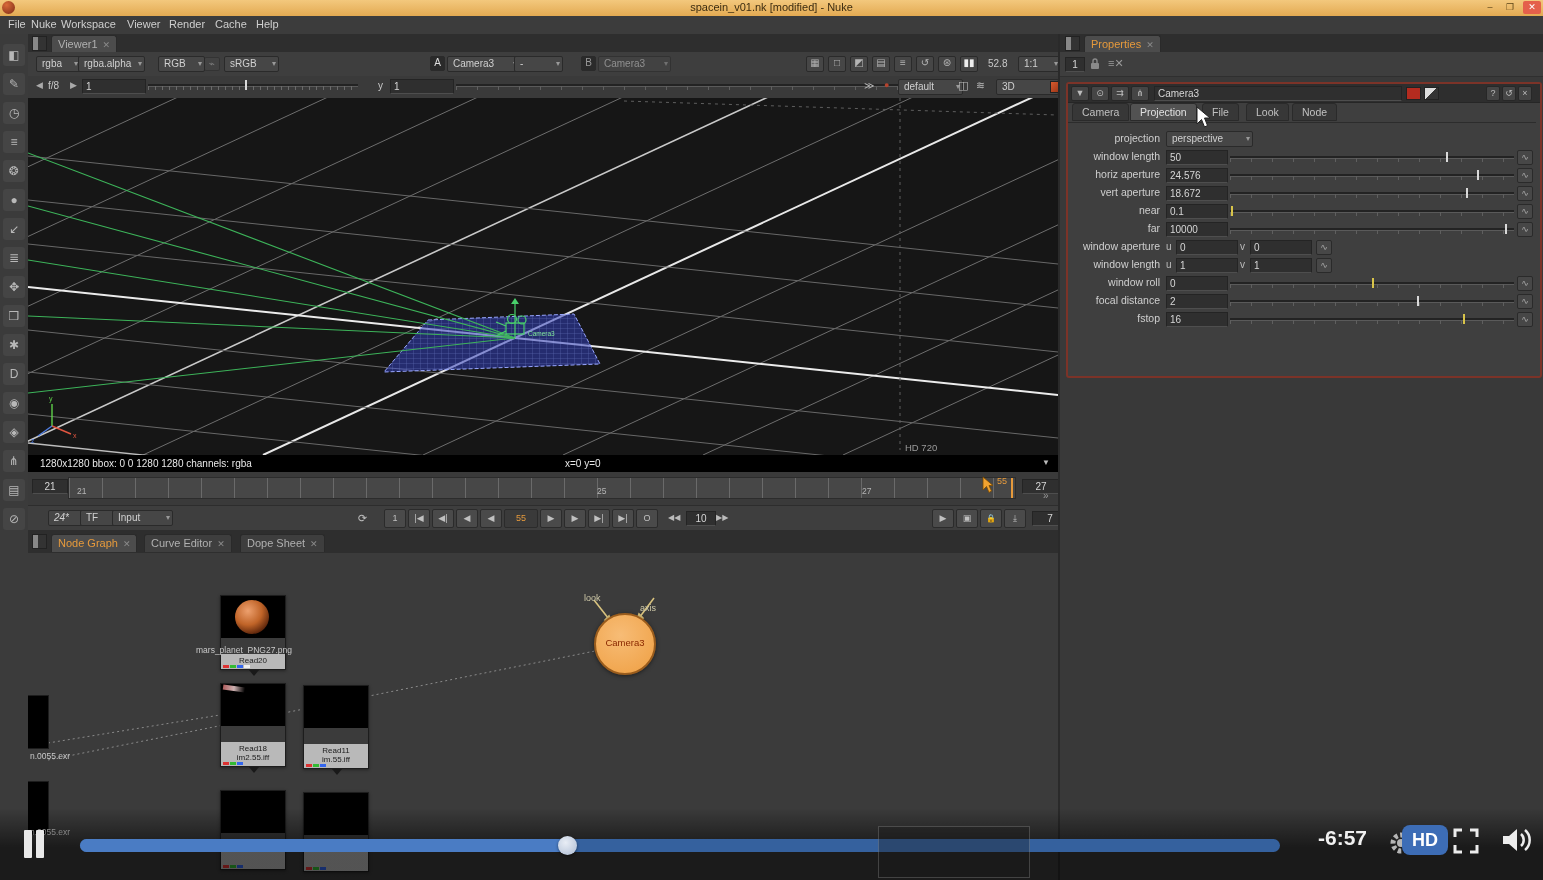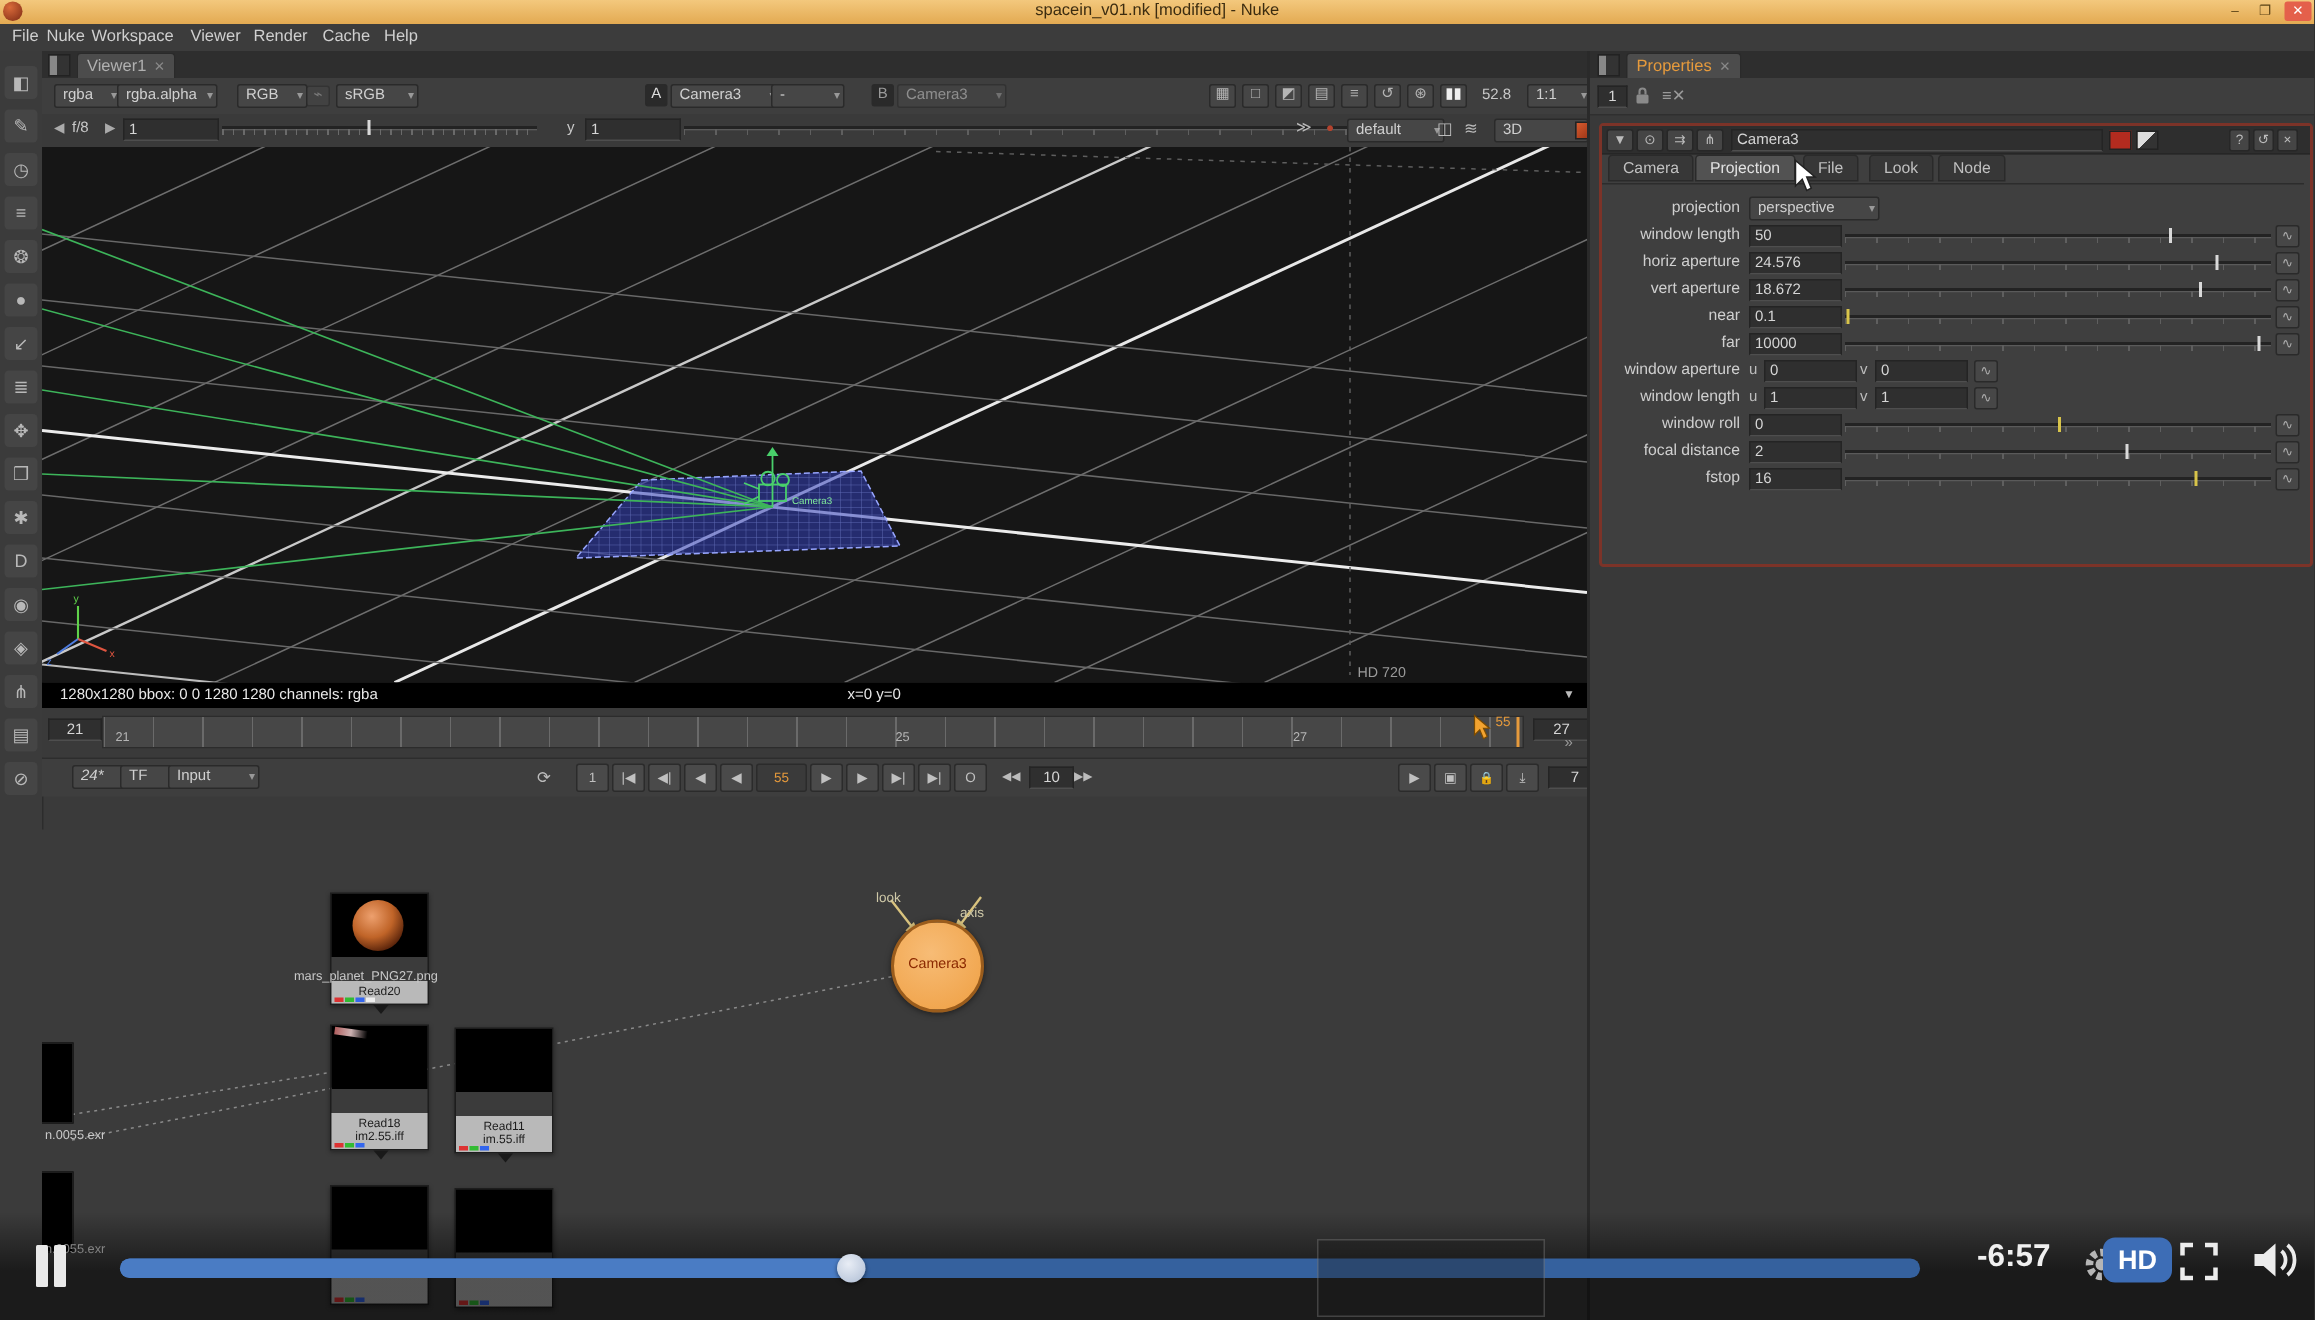--- a/index.html
+++ b/index.html
@@ -301,20 +301,32 @@
     <span class="abs" style="left:640px;top:7px;color:#bbb;font-size:8px;">◀◀</span>
     <div class="abs fld" style="left:658px;top:5px;width:22px;text-align:center;">10</div>
     <span class="abs" style="left:688px;top:7px;color:#bbb;font-size:8px;">▶▶</span>
     <div class="abs tbtn" style="left:904px;">▶</div>
     <div class="abs tbtn" style="left:928px;">▣</div>
     <div class="abs tbtn" style="left:952px;font-size:8px;">🔒</div>
     <div class="abs tbtn" style="left:976px;">⤓</div>
     <div class="abs fld" style="left:1004px;top:5px;width:28px;text-align:center;">7</div>
   </div>
 
+  <div id="ng-tabs" class="abs tabstrip">
+    <div class="abs panelicon" style="left:4px;top:4px;"></div>
+    <div class="abs ptab active" style="left:23px;top:4px;">
+      <span class="orange">Node Graph</span><span class="x">✕</span>
+    </div>
+    <div class="abs ptab" style="left:116px;top:4px;">
+      <span>Curve Editor</span><span class="x">✕</span>
+    </div>
+    <div class="abs ptab" style="left:212px;top:4px;">
+      <span>Dope Sheet</span><span class="x">✕</span>
+    </div>
+  </div>
 
   <div id="ngcanvas" class="abs">
     <svg class="abs" style="left:0;top:0" width="1030" height="327">
       <line x1="20" y1="207" x2="572" y2="97" stroke="#8a8a8a" stroke-width="1" stroke-dasharray="2,3"></line>
       <line x1="20" y1="190" x2="192" y2="162" stroke="#8a8a8a" stroke-width="1" stroke-dasharray="2,3"></line>
       <g stroke="#d9c37e" stroke-width="1.6" fill="#d9c37e">
         <line x1="566" y1="47" x2="584" y2="70"></line>
           <path d="M584 70 l-7 -3 l4 -4 z"></path>
         <line x1="626" y1="45" x2="608" y2="69"></line>
           <path d="M608 69 l3 -8 l4 4 z"></path>

